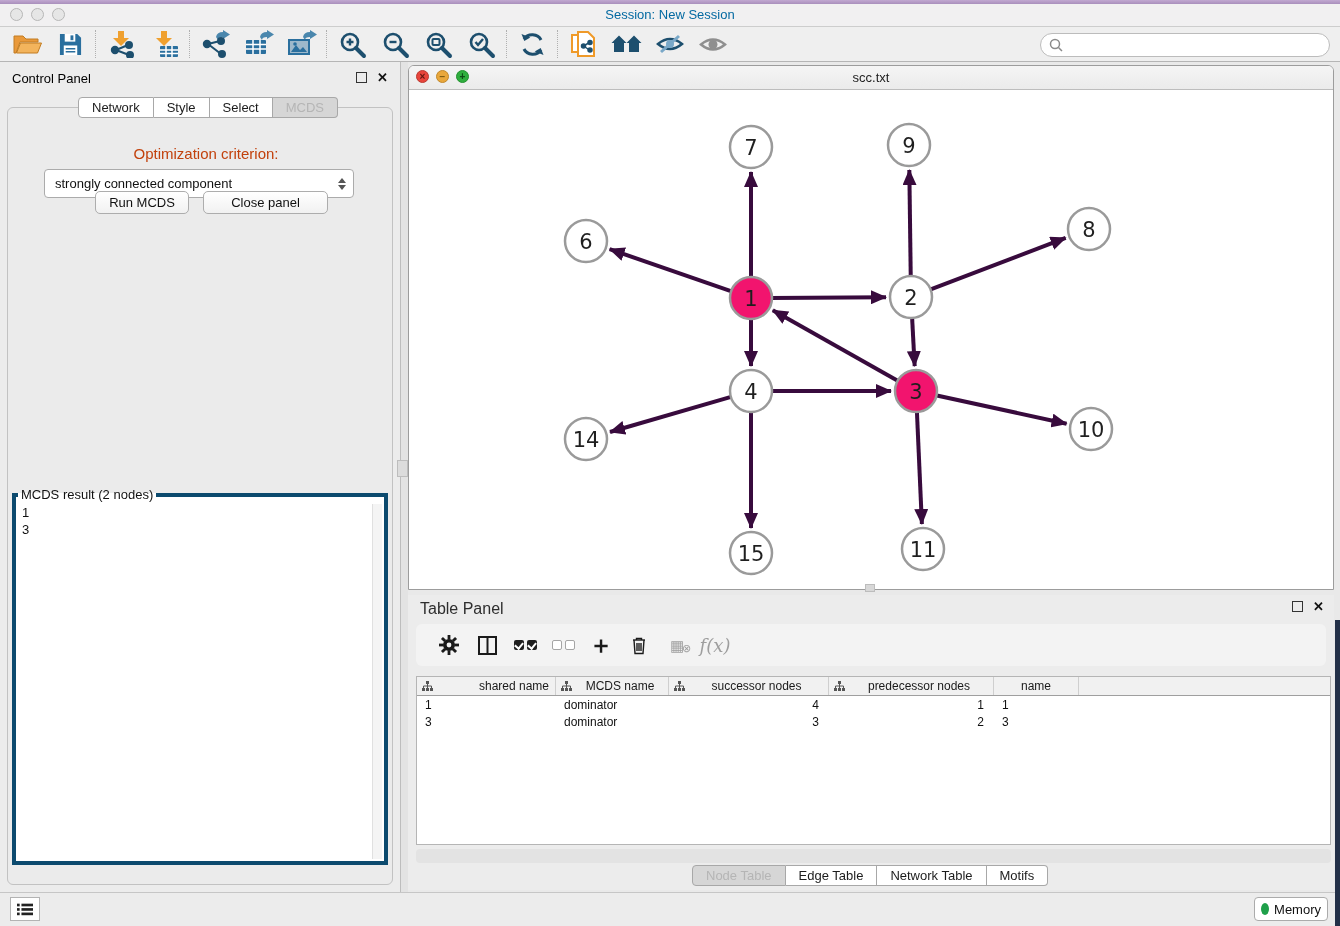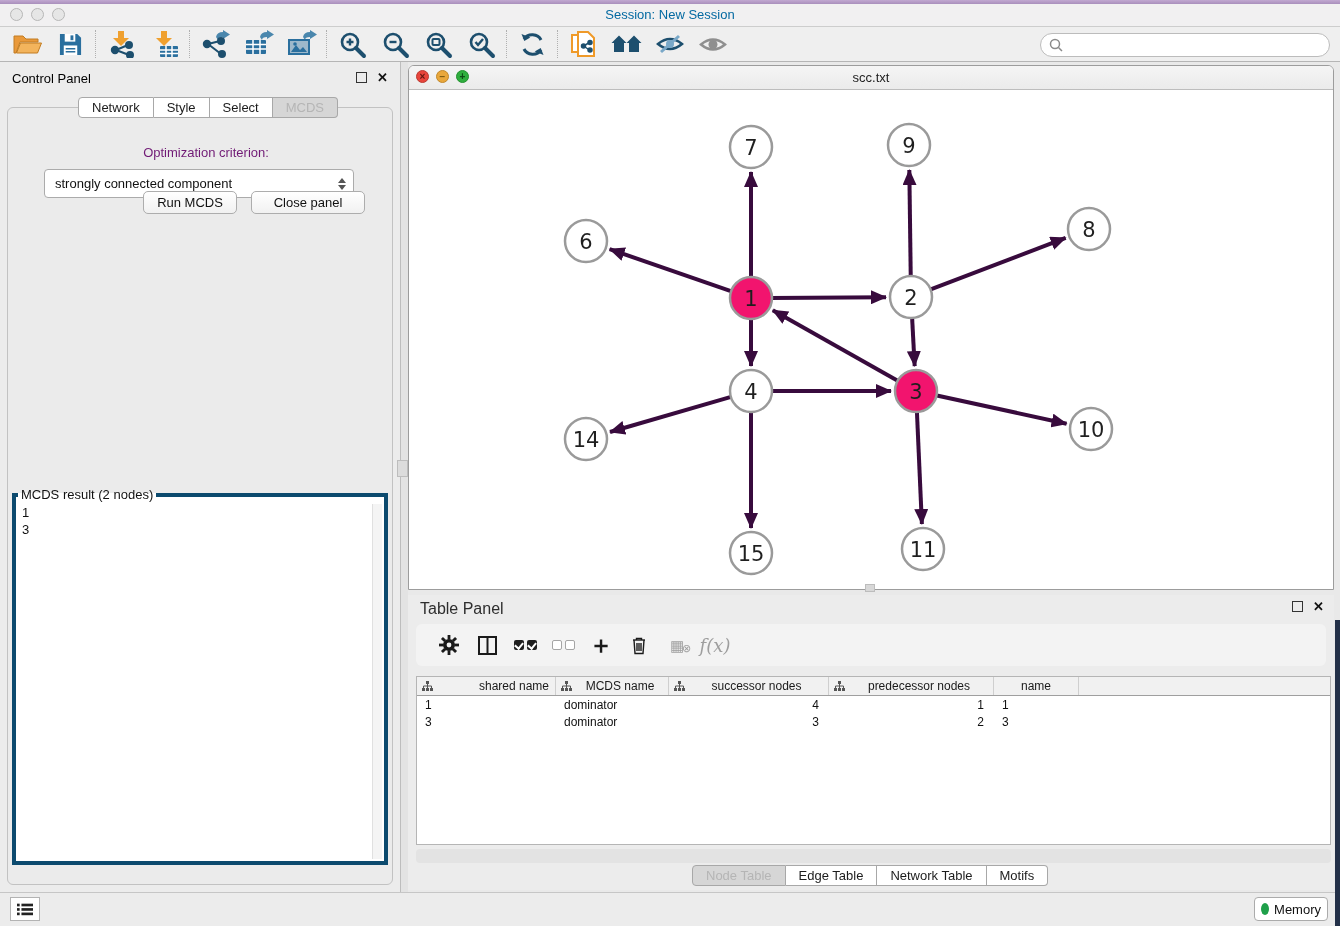--- a/index.html
+++ b/index.html
@@ -29,30 +29,30 @@
   .float-ico{width:9px;height:9px;border:1.5px solid #333;display:inline-block;}
   .close-ico{font-size:13px;font-weight:bold;color:#111;line-height:10px;}
   .seg{display:inline-flex;position:absolute;align-items:flex-end;}
   .cp-tabs{left:78px;top:35px;}
   .seg-btn{height:21px;padding:0 13px;font-size:13px;color:#1c1c1c;background:#fff;
        border:1px solid #a8a8a8;border-left:none;display:flex;align-items:center;font-family:"Liberation Sans",sans-serif;}
   .seg-btn.first{border-left:1px solid #a8a8a8;border-radius:4px 0 0 4px;}
   .seg-btn.last{border-radius:0 4px 4px 0;}
   .seg-btn.sel-gray{background:#d6d6d6;color:#b5b5b5;}
   .cp-box{position:absolute;left:7px;right:7px;top:45px;bottom:8px;border:1px solid #c2c2c2;border-radius:6px;background:#ebebeb;}
-  .opt-label{position:absolute;left:12px;right:0;top:28px;text-align:center;font-size:13px;color:#701a75;}
+  .opt-label{position:absolute;left:12px;right:0;top:28px;text-align:center;font-size:15px;color:#c2410c;}
   .selectbox{position:absolute;left:37px;top:50px;width:310px;height:29px;background:#fff;border:1px solid #ababab;
        border-radius:4px;display:flex;align-items:center;box-sizing:border-box;padding-left:10px;font-size:13px;color:#111;}
   .chev-col{margin-left:auto;margin-right:7px;display:flex;flex-direction:column;gap:2px;align-items:center;}
   .chev-up{width:0;height:0;border-left:4px solid transparent;border-right:4px solid transparent;border-bottom:5px solid #555;}
   .chev-dn{width:0;height:0;border-left:4px solid transparent;border-right:4px solid transparent;border-top:5px solid #555;}
   .cp-btn{position:absolute;top:84px;height:23px;background:linear-gradient(#ffffff,#f1f1f1);
-       border:1px solid #adadad;border-radius:5px;font-size:13px;color:#111;font-family:"Liberation Sans",sans-serif;margin-left:48px;}
+       border:1px solid #adadad;border-radius:5px;font-size:13px;color:#111;font-family:"Liberation Sans",sans-serif;}
   .run-btn{left:88px;width:94px;}
-  .closep-btn{left:196px;width:114px;}
+  .closep-btn{left:196px;width:125px;}
   .mcds-fieldset{position:absolute;left:5px;right:5px;top:380px;height:365px;border:4px solid #0c4a6e;
        background:#fff;margin:0;padding:0;}
   .mcds-fieldset legend{font-size:13px;color:#111;margin-left:2px;padding:0 3px;font-family:"Liberation Sans",sans-serif;}
   .mcds-lines{position:absolute;left:6px;top:2px;font-size:13px;line-height:17px;color:#111;white-space:pre-line;}
   .mcds-scroll{position:absolute;right:2px;top:2px;bottom:2px;width:9px;background:#f4f4f4;border-left:1px solid #e0e0e0;}
   
   .v-div{position:absolute;left:401px;top:62px;width:7px;bottom:33px;background:#e3e3e3;}
   .v-handle{position:absolute;left:-4px;top:398px;width:9px;height:15px;background:#dcdcdc;border:1px solid #bdbdbd;}
   
   .net-win{position:absolute;left:408px;top:65px;width:926px;height:525px;background:#fff;

